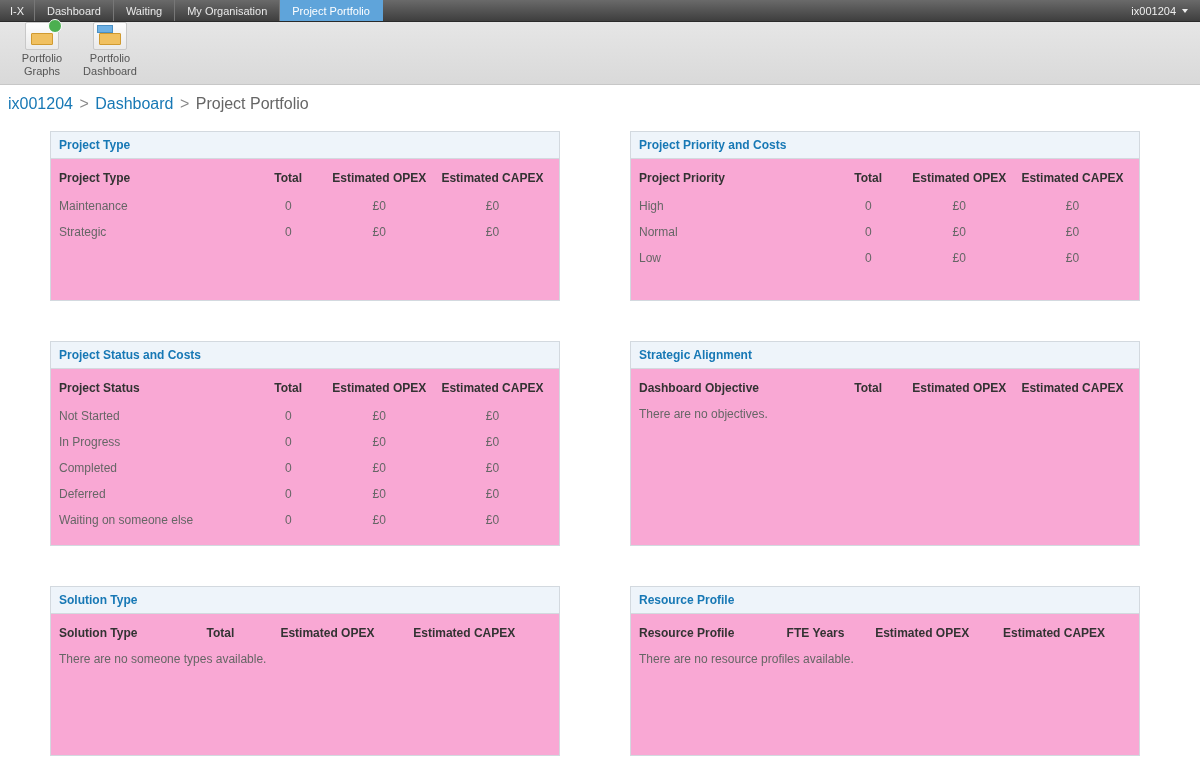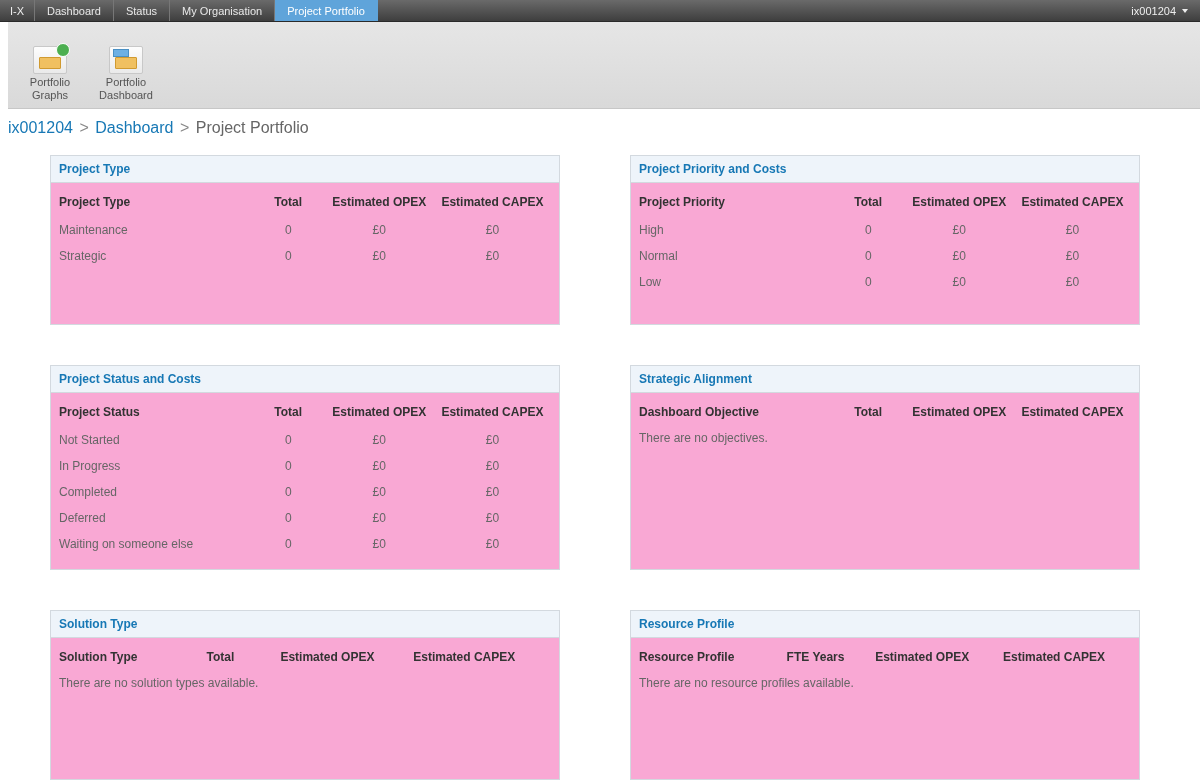--- a/index.html
+++ b/index.html
@@ -49,24 +49,23 @@
   }
   .topnav .user .caret {
     margin-left:6px;
     width:0;height:0;border-left:3px solid transparent;border-right:3px solid transparent;border-top:4px solid #eee;
   }
 
   
   .ribbon {
     background: linear-gradient(#e6e6e6,#d9d9d9);
     border-bottom: 1px solid #c7c7c7;
-    padding: 24px 12px 6px 12px;
+    padding: 0 12px 6px 12px;
     display:flex;
-    gap: 16px;
-    margin-left: 8px;
+    gap: 8px;
   }
   .ribbon-btn {
     text-align:center;
     cursor:pointer;
     font-size:11px;
     color:#555;
     line-height:1.2;
     width:60px;
   }
   .ribbon-btn .icon-box {
@@ -152,21 +151,21 @@
   .col-total { width:14%; }
   .col-opex { width:23%; }
   .col-capex { width:23%; }
 </style>
 </head>
 <body>
 
 <div class="topnav">
   <div class="brand">I-X</div>
   <div class="tab">Dashboard</div>
-  <div class="tab">Status</div>
+  <div class="tab">Waiting</div>
   <div class="tab">My Organisation</div>
   <div class="tab active">Project Portfolio</div>
   <div class="spacer"></div>
   <div class="user">
     <span>ix001204</span>
     <span class="caret"></span>
   </div>
 </div>
 
 <div class="ribbon">
@@ -329,21 +328,21 @@
       <table class="data">
         <thead>
             <tr>
           <th style="width:30%">Solution Type</th>
           <th style="width:15%">Total</th>
           <th style="width:27%">Estimated OPEX</th>
           <th style="width:28%">Estimated CAPEX</th>
         </tr>
           </thead>
       </table>
-      <div class="empty-msg">There are no solution types available.</div>
+      <div class="empty-msg">There are no someone types available.</div>
     </div>
   </div>
 
   <div class="panel">
     <div class="panel-header">Resource Profile</div>
     <div class="panel-body">
       <table class="data">
         <thead>
             <tr>
           <th style="width:30%">Resource Profile</th>

